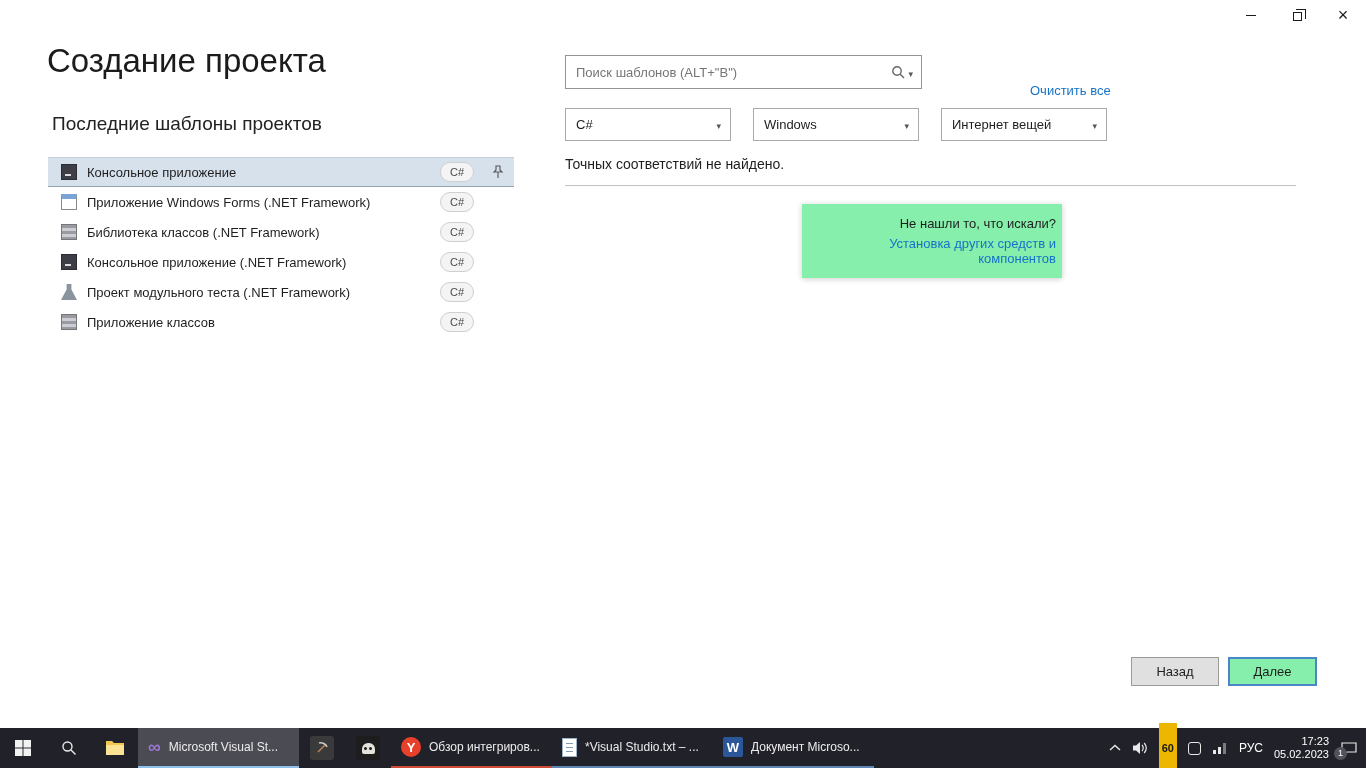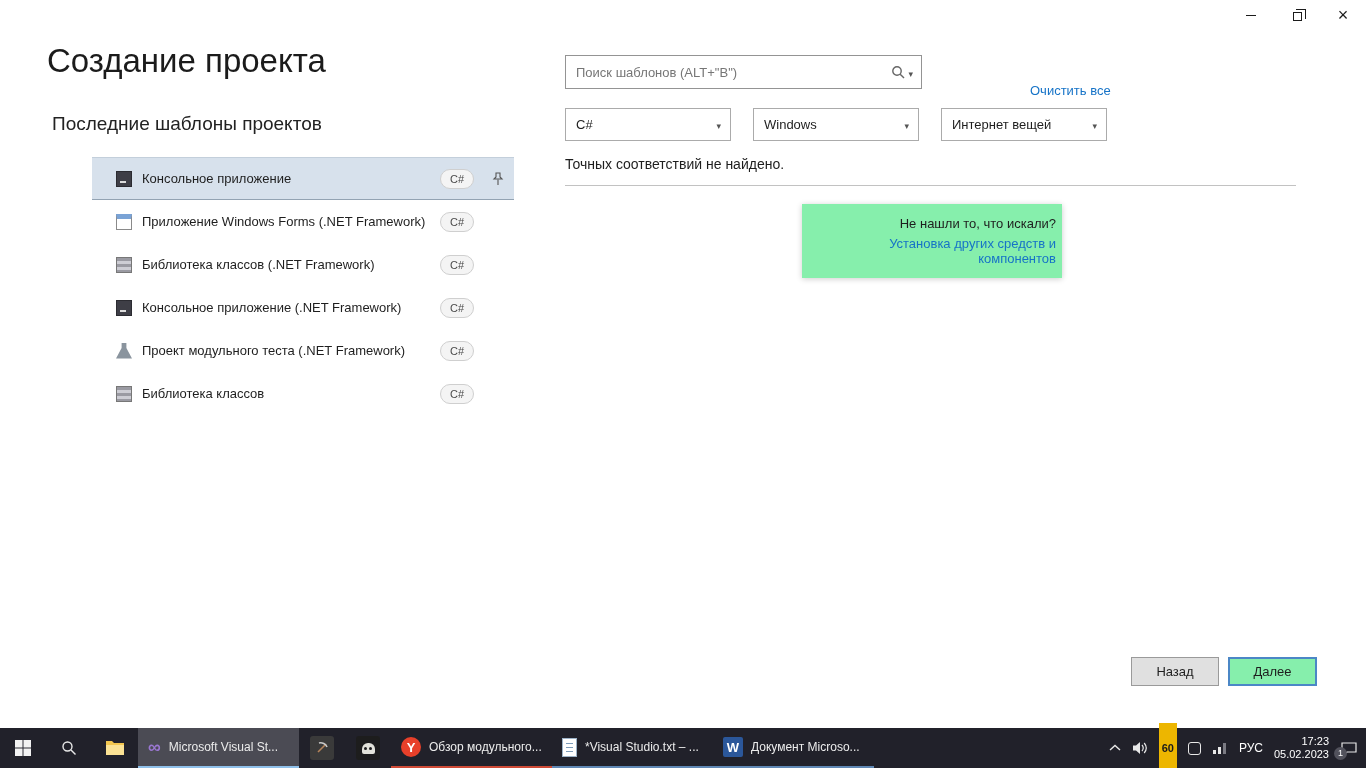--- a/index.html
+++ b/index.html
@@ -13,21 +13,21 @@
   .wc { width:46px; height:30px; display:flex; align-items:center; justify-content:center; background:transparent; border:0; cursor:pointer; }
   .glyph-min { width:10px; height:1px; background:#1b1b1b; }
   .glyph-restore { position:relative; width:9px; height:9px; border:1px solid #1b1b1b; background:#fff; margin-top:2px; }
   .glyph-restore::before { content:""; position:absolute; top:-4px; left:2px; width:9px; height:9px; border:1px solid #1b1b1b; border-left:0; border-bottom:0; }
   .glyph-close::before { content:"\00D7"; font-size:18px; color:#1b1b1b; line-height:1; }
 
   .page-title { position:absolute; left:47px; top:42px; font-size:33px; font-weight:400; color:#1b1b1b; }
   .recent-title { position:absolute; left:52px; top:113px; font-size:19px; font-weight:400; color:#222; }
 
   .tpl-list { position:absolute; left:48px; top:157px; width:466px; }
-  .tpl-row { height:43px; display:flex; align-items:center; padding:0 10px 0 24px; position:relative; cursor:pointer;margin-left:44px; }
+  .tpl-row { height:30px; display:flex; align-items:center; padding:0 10px 0 13px; position:relative; cursor:pointer; }
   .tpl-row.selected { background:var(--selection_bg,#d7e1ec); box-shadow: inset 0 -1px 0 #93a3b3, inset 0 1px 0 #c3cfdb; }
   .tpl-label { font-size:13px; color:#1e1e1e; margin-left:10px; white-space:nowrap; }
   .lang-badge { position:absolute; right:40px; padding:3px 9px; font-size:11px; color:#4a4a4a; background:#f4f4f4; border:1px solid #cfcfcf; border-radius:10px; }
   .pin { position:absolute; right:10px; display:flex; cursor:pointer; }
 
   .tpl-ico { width:16px; height:16px; flex:0 0 16px; position:relative; }
   .ico-console { background:#3e3e46; border:1px solid #2b2b31; }
   .ico-console::after { content:""; position:absolute; left:3px; bottom:3px; width:6px; height:2px; background:#dcdcdc; }
   .ico-winform { background:#fff; border:1px solid #8a8a8a; border-top:5px solid #7aa3d6; }
   .ico-library { border:1px solid #777; background:repeating-linear-gradient(180deg,#9a9aa2 0 3px,#cdcdd4 3px 6px); }
@@ -137,21 +137,21 @@
       <span class="tpl-label">Консольное приложение (.NET Framework)</span>
       <span class="lang-badge">C#</span>
     </div>
     <div class="tpl-row">
       <span class="tpl-ico ico-test"></span>
       <span class="tpl-label">Проект модульного теста (.NET Framework)</span>
       <span class="lang-badge">C#</span>
     </div>
     <div class="tpl-row">
       <span class="tpl-ico ico-library"></span>
-      <span class="tpl-label">Библиотека классов</span>
+      <span class="tpl-label">Приложение классов</span>
       <span class="lang-badge">C#</span>
     </div>
   </div>
 
   <div class="search-box">
     <input type="text" placeholder="Поиск шаблонов (ALT+&quot;B&quot;)" style="">
     <button class="search-btn">
       <svg width="14" height="14" viewBox="0 0 14 14" fill="none" stroke="#666" stroke-width="1.4">
           <circle cx="6" cy="6" r="4.2"></circle>
           <line x1="9.2" y1="9.2" x2="13" y2="13"></line>
@@ -225,21 +225,21 @@
     </span>
   </button>
   <button class="tb-btn">
     <span class="tile tile-black">
         <span class="skull-shape"></span>
       </span>
   </button>
 
   <button class="tb-app u-red">
     <span class="ico-yandex"></span>
-    <span class="app-label">Обзор модульного...</span>
+    <span class="app-label">Обзор интегриров...</span>
   </button>
   <button class="tb-app u-blue">
     <span class="ico-txt"></span>
     <span class="app-label">*Visual Studio.txt – ...</span>
   </button>
   <button class="tb-app u-blue">
     <span class="ico-word"></span>
     <span class="app-label">Документ Microso...</span>
   </button>
 

